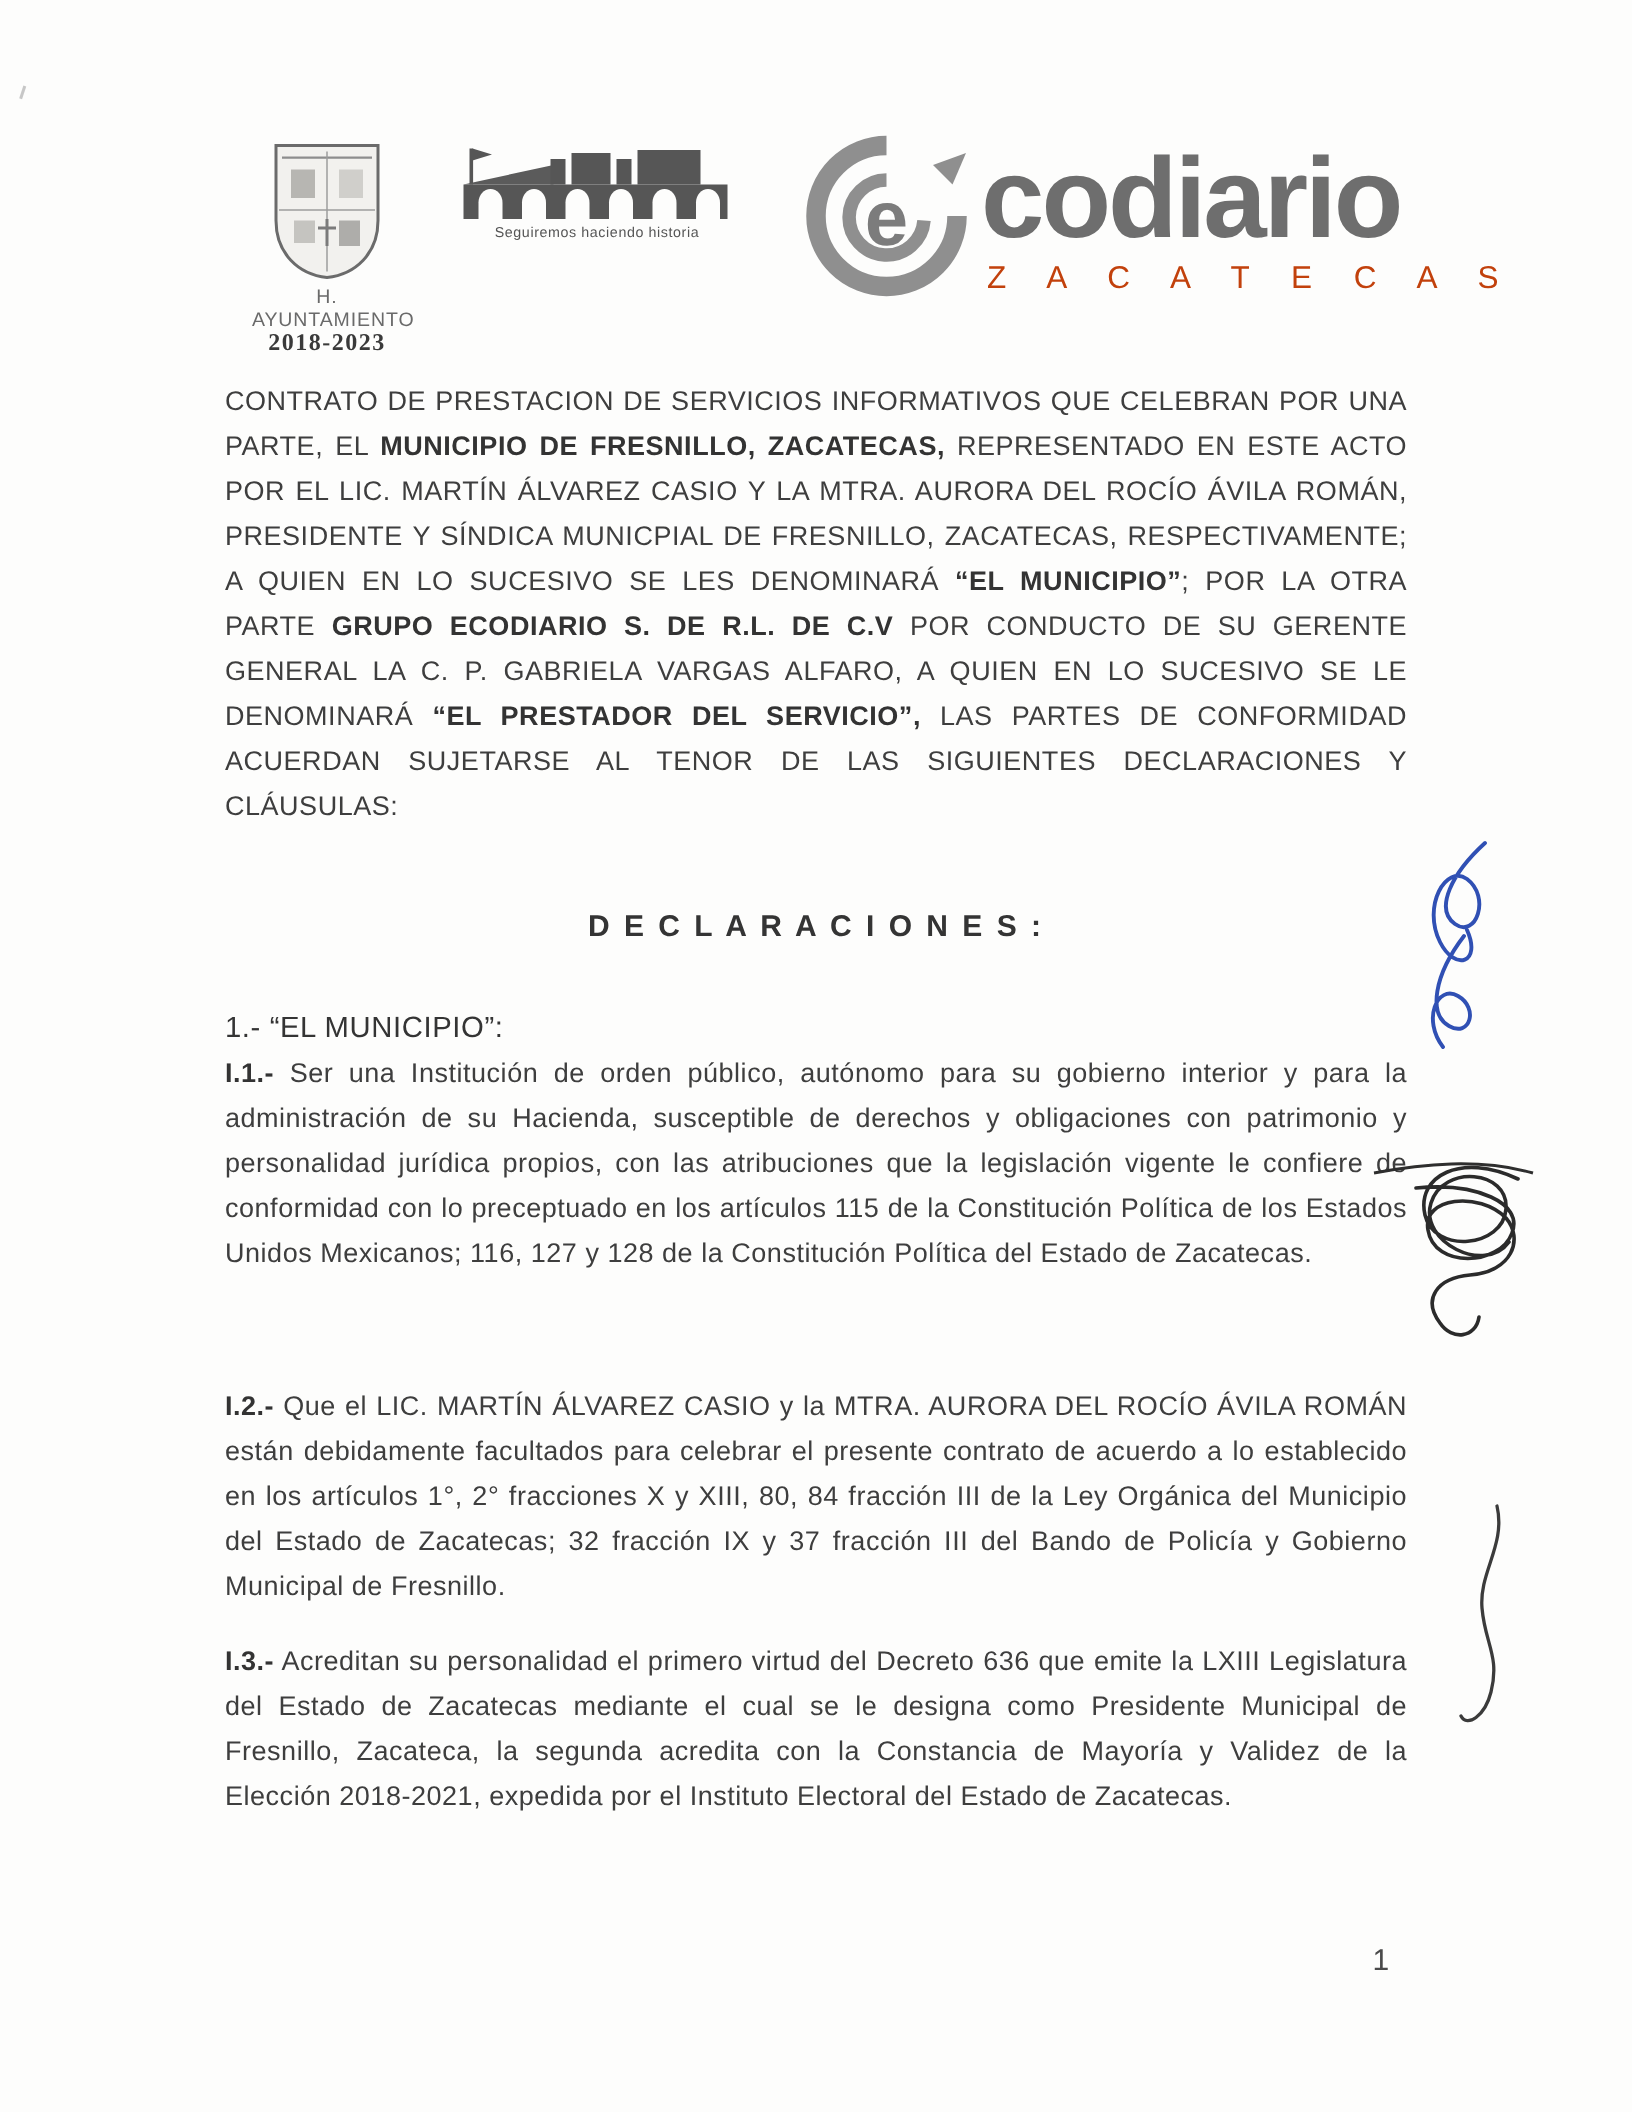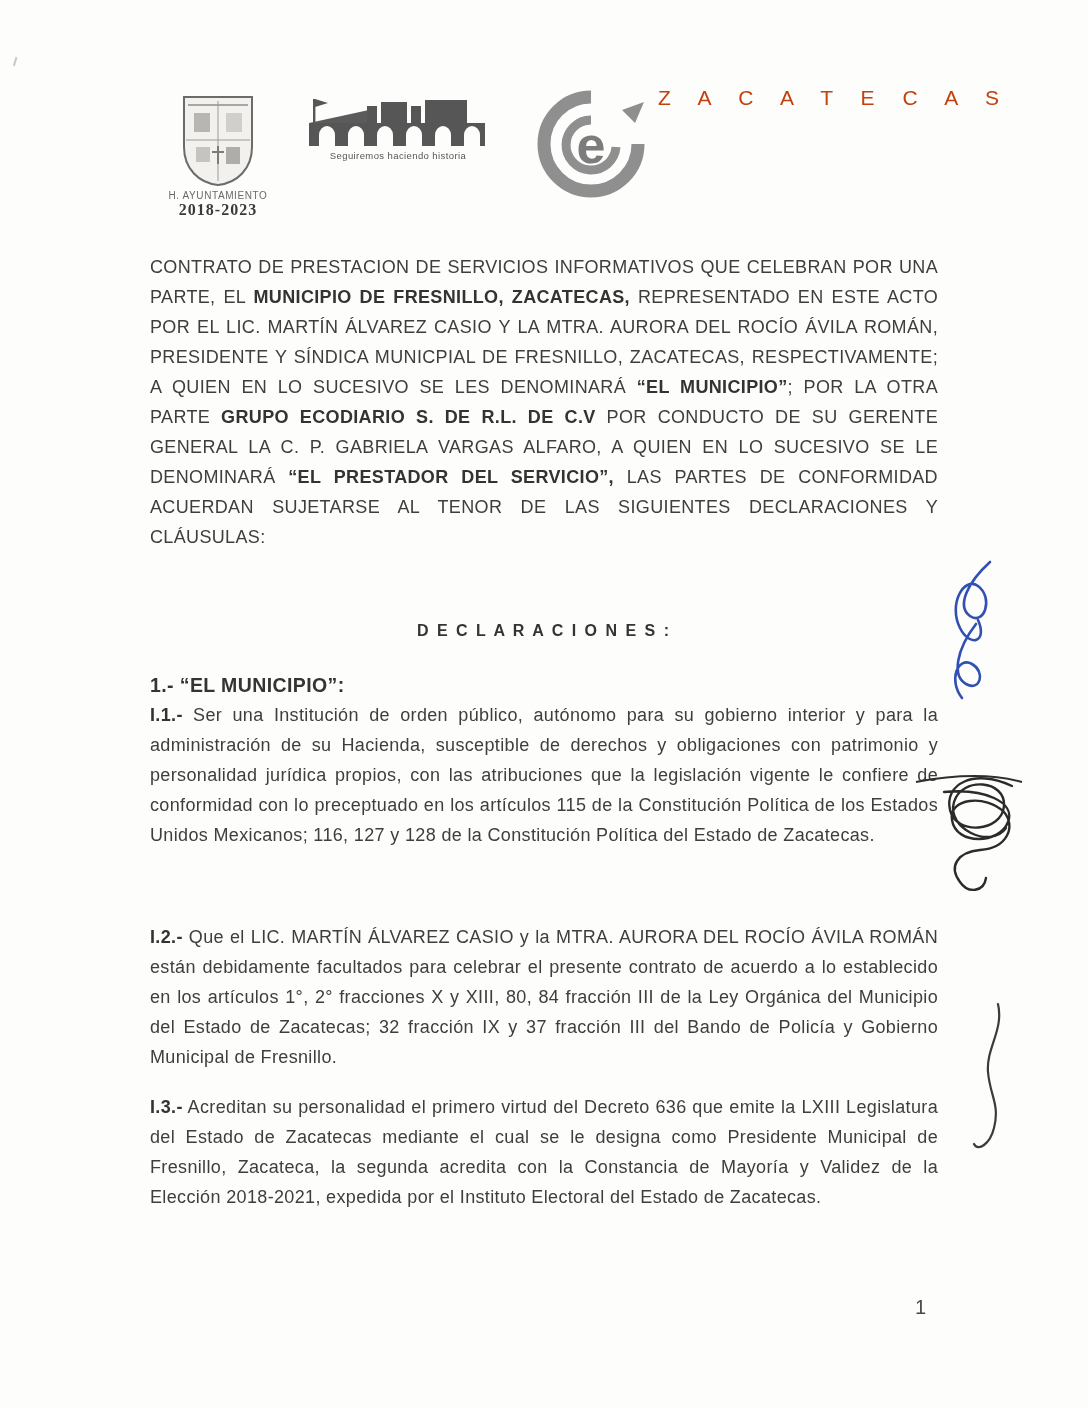--- a/index.html
+++ b/index.html
@@ -3,21 +3,21 @@
 <meta charset="utf-8">
 <style>
   html,body { margin:0; padding:0; background:#e8e8e8; }
   .page {
     position:relative; width:1088px; height:1408px; margin:0 auto;
     background:#fdfdfc; overflow:hidden;
     font-family:"Liberation Sans", sans-serif; color:#3d3d3d;
   }
   
   .crest { position:absolute; left:168px; top:92px; width:100px; text-align:center; }
-  .crest-cap1 { font-size:10px; letter-spacing:.6px; color:#6a6a6a; margin-top:2px; }
+  .crest-cap1 { font-size:13px; letter-spacing:.6px; color:#6a6a6a; margin-top:2px; }
   .crest-cap2 { font-family:"Liberation Serif", serif; font-size:16px; font-weight:bold; color:#3a3a3a; letter-spacing:1px; }
 
   .fresnillo { position:absolute; left:300px; top:98px; width:196px; text-align:center; }
   .fresnillo-word { font-family:"Liberation Serif", serif; font-size:30px; letter-spacing:2px; color:#4a4a4a; line-height:34px; margin-top:2px; white-space:nowrap; }
   .fresnillo-word .big-o { font-size:40px; }
   .fresnillo-tag { font-size:9.5px; color:#555; letter-spacing:.4px; margin-top:0; }
 
   .ecodiario { position:absolute; left:534px; top:86px; display:flex; align-items:flex-start; }
   .eco-text { margin-left:6px; }
   .eco-word { font-size:76px; font-weight:bold; color:#6e6e6e; letter-spacing:-2px; line-height:82px; margin-top:6px; }
@@ -25,26 +25,26 @@
 
   
   .doc-text {
     position:absolute; left:150px; width:788px;
     font-size:18px; line-height:30px; text-align:justify;
     letter-spacing:.35px; color:#3e3e3e;
   }
   .doc-text strong { color:#333; }
   .intro { top:252px; }
   .declarations-title {
-    position:absolute; left:150px; top:622px; width:788px;
-    text-align:center; font-weight:bold; font-size:16px; letter-spacing:2px; color:#343434;
+    position:absolute; left:150px; top:607px; width:788px;
+    text-align:center; font-weight:bold; font-size:20px; letter-spacing:2px; color:#343434;
   }
   .section-heading {
     position:absolute; left:150px; top:674px;
-    font-weight:bold; font-size:19.5px; color:#343434; letter-spacing:.4px;
+    font-weight:normal; font-size:19.5px; color:#343434; letter-spacing:.4px;
   }
   .clause-1 { top:700px; }
   .clause-2 { top:922px; }
   .clause-3 { top:1092px; }
 
   .page-number { position:absolute; left:915px; top:1296px; font-size:20px; color:#4a4a4a; }
 
   .sig { position:absolute; }
   .sig1 { left:926px; top:556px; }
   .sig2 { left:914px; top:756px; }
@@ -95,20 +95,21 @@
   </div>
 
   <div class="ecodiario">
     <svg width="114" height="116" viewBox="0 0 114 116">
       <path d="M57 11 a47 47 0 1 0 47 47" fill="none" stroke="#8f8f8f" stroke-width="13"></path>
       <path d="M88 24 l22 -8 l-9 21 Z" fill="#8f8f8f"></path>
       <path d="M57 34 a25 25 0 1 0 25 27" fill="none" stroke="#8f8f8f" stroke-width="9"></path>
       <text x="57" y="77" font-size="52" font-weight="bold" fill="#7c7c7c" text-anchor="middle" font-family="Liberation Sans, sans-serif">e</text>
     </svg>
     <div class="eco-text">
+      <div class="eco-word">codiario</div>
       <div class="eco-sub">Z A C A T E C A S</div>
     </div>
   </div>
 
   <div class="doc-text intro"><span>CONTRATO DE PRESTACION DE SERVICIOS INFORMATIVOS QUE CELEBRAN POR UNA PARTE, EL </span><strong>MUNICIPIO DE FRESNILLO, ZACATECAS,</strong><span> REPRESENTADO EN ESTE ACTO POR EL LIC. MARTÍN ÁLVAREZ CASIO Y LA MTRA. AURORA DEL ROCÍO ÁVILA ROMÁN, PRESIDENTE Y SÍNDICA MUNICPIAL DE FRESNILLO, ZACATECAS, RESPECTIVAMENTE; A QUIEN EN LO SUCESIVO SE LES DENOMINARÁ </span><strong>“EL MUNICIPIO”</strong><span>; POR LA OTRA PARTE </span><strong>GRUPO ECODIARIO S. DE R.L. DE C.V</strong><span> POR CONDUCTO DE SU GERENTE GENERAL LA C. P.  GABRIELA VARGAS ALFARO, A QUIEN EN LO SUCESIVO SE LE DENOMINARÁ </span><strong>“EL PRESTADOR DEL SERVICIO”,</strong><span> LAS PARTES DE CONFORMIDAD ACUERDAN SUJETARSE AL TENOR DE LAS SIGUIENTES DECLARACIONES Y CLÁUSULAS:</span></div>
 
   <svg class="sig sig1" width="88" height="152" viewBox="0 0 88 152">
     <path d="M64 6 C42 26 30 50 44 60 C58 70 68 42 52 30 C38 20 22 48 34 72 C44 92 62 86 52 64 M50 68 C30 94 26 120 40 128 C54 136 60 116 46 108 C32 100 22 124 36 142" stroke="#3050b4" stroke-width="2.6" fill="none" stroke-linecap="round"></path>
   </svg>
 

